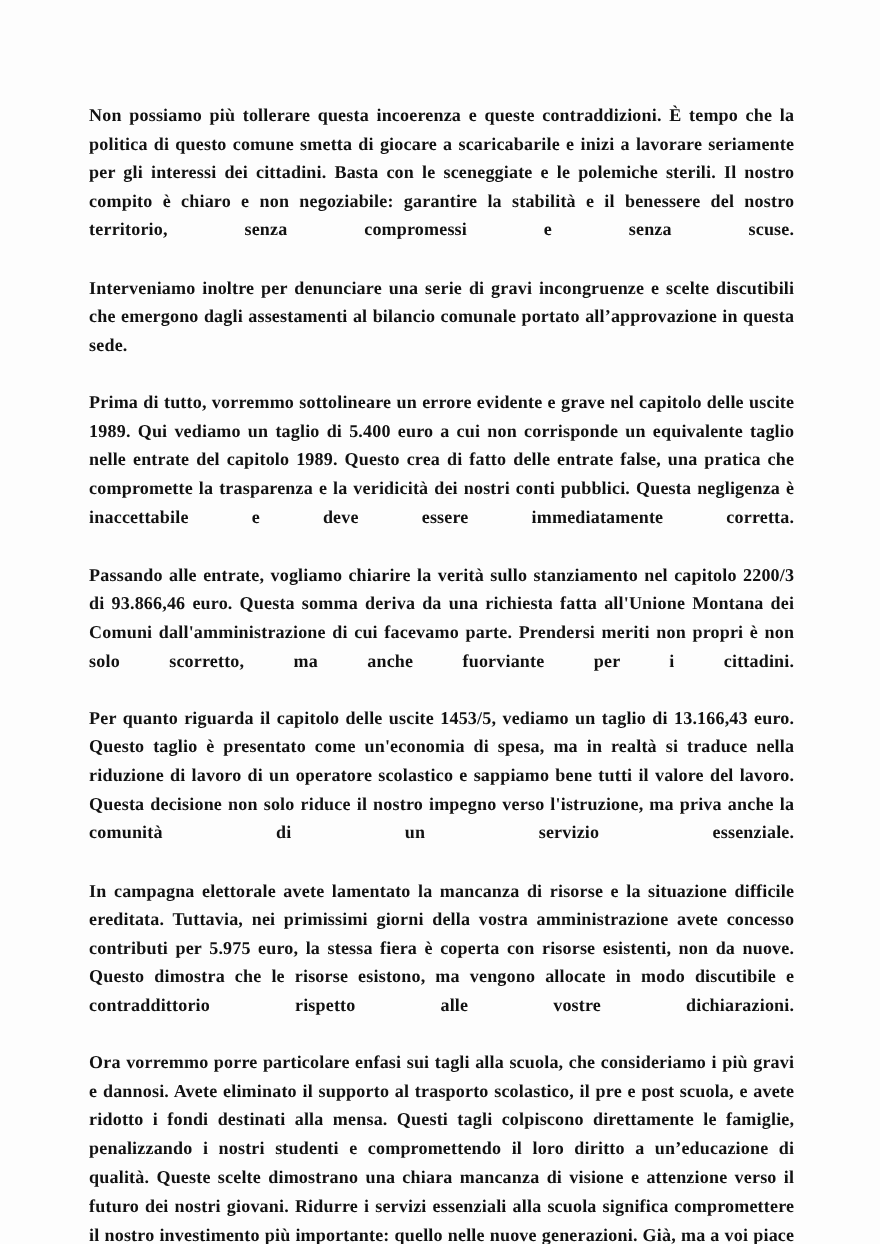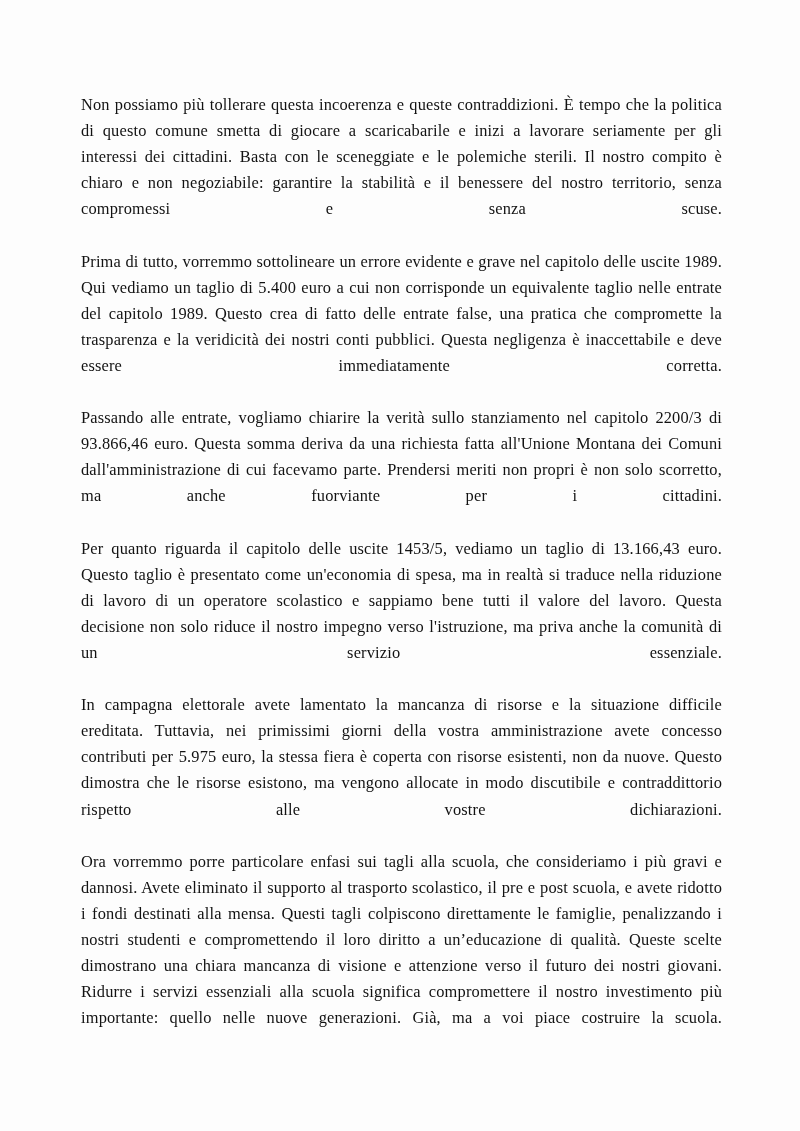--- a/index.html
+++ b/index.html
@@ -31,36 +31,38 @@
     margin: 0;
     padding: 0;
     font-size: 16.4px;
     line-height: 26.1px;
     color: #121212;
     text-align: justify;
     text-justify: inter-word;
     letter-spacing: 0.01em;
     word-spacing: 0.01em;
     hyphens: none;
+    font-weight: bold;
   }
   
   .para:after {
     content: "";
     display: inline-block;
     width: 100%;
   }
 </style>
 </head>
 <body>
 
 <div class="page">
   <div class="page-body">
 
     <p class="para">Non possiamo più tollerare questa incoerenza e queste contraddizioni. È tempo che la politica di questo comune smetta di giocare a scaricabarile e inizi a lavorare seriamente per gli interessi dei cittadini. Basta con le sceneggiate e le polemiche sterili. Il nostro compito è chiaro e non negoziabile: garantire la stabilità e il benessere del nostro territorio, senza compromessi e senza scuse.</p>
 
+    <p class="para">Interveniamo inoltre per denunciare una serie di gravi incongruenze e scelte discutibili che emergono dagli assestamenti al bilancio comunale portato all’approvazione in questa sede.</p>
 
     <p class="para">Prima di tutto, vorremmo sottolineare un errore evidente e grave nel capitolo delle uscite 1989. Qui vediamo un taglio di 5.400 euro a cui non corrisponde un equivalente taglio nelle entrate del capitolo 1989. Questo crea di fatto delle entrate false, una pratica che compromette la trasparenza e la veridicità dei nostri conti pubblici. Questa negligenza è inaccettabile e deve essere immediatamente corretta.</p>
 
     <p class="para">Passando alle entrate, vogliamo chiarire la verità sullo stanziamento nel capitolo 2200/3 di 93.866,46 euro. Questa somma deriva da una richiesta fatta all'Unione Montana dei Comuni dall'amministrazione di cui facevamo parte. Prendersi meriti non propri è non solo scorretto, ma anche fuorviante per i cittadini.</p>
 
     <p class="para">Per quanto riguarda il capitolo delle uscite 1453/5, vediamo un taglio di 13.166,43 euro. Questo taglio è presentato come un'economia di spesa, ma in realtà si traduce nella riduzione di lavoro di un operatore scolastico e sappiamo bene tutti il valore del lavoro. Questa decisione non solo riduce il nostro impegno verso l'istruzione, ma priva anche la comunità di un servizio essenziale.</p>
 
     <p class="para">In campagna elettorale avete lamentato la mancanza di risorse e la situazione difficile ereditata. Tuttavia, nei primissimi giorni della vostra amministrazione avete concesso contributi per 5.975 euro, la stessa fiera è coperta con risorse esistenti, non da nuove. Questo dimostra che le risorse esistono, ma vengono allocate in modo discutibile e contraddittorio rispetto alle vostre dichiarazioni.</p>
 
     <p class="para">Ora vorremmo porre particolare enfasi sui tagli alla scuola, che consideriamo i più gravi e dannosi. Avete eliminato il supporto al trasporto scolastico, il pre e post scuola, e avete ridotto i fondi destinati alla mensa. Questi tagli colpiscono direttamente le famiglie, penalizzando i nostri studenti e compromettendo il loro diritto a un’educazione di qualità. Queste scelte dimostrano una chiara mancanza di visione e attenzione verso il futuro dei nostri giovani. Ridurre i servizi essenziali alla scuola significa compromettere il nostro investimento più importante: quello nelle nuove generazioni. Già, ma a voi piace costruire la scuola.</p>

